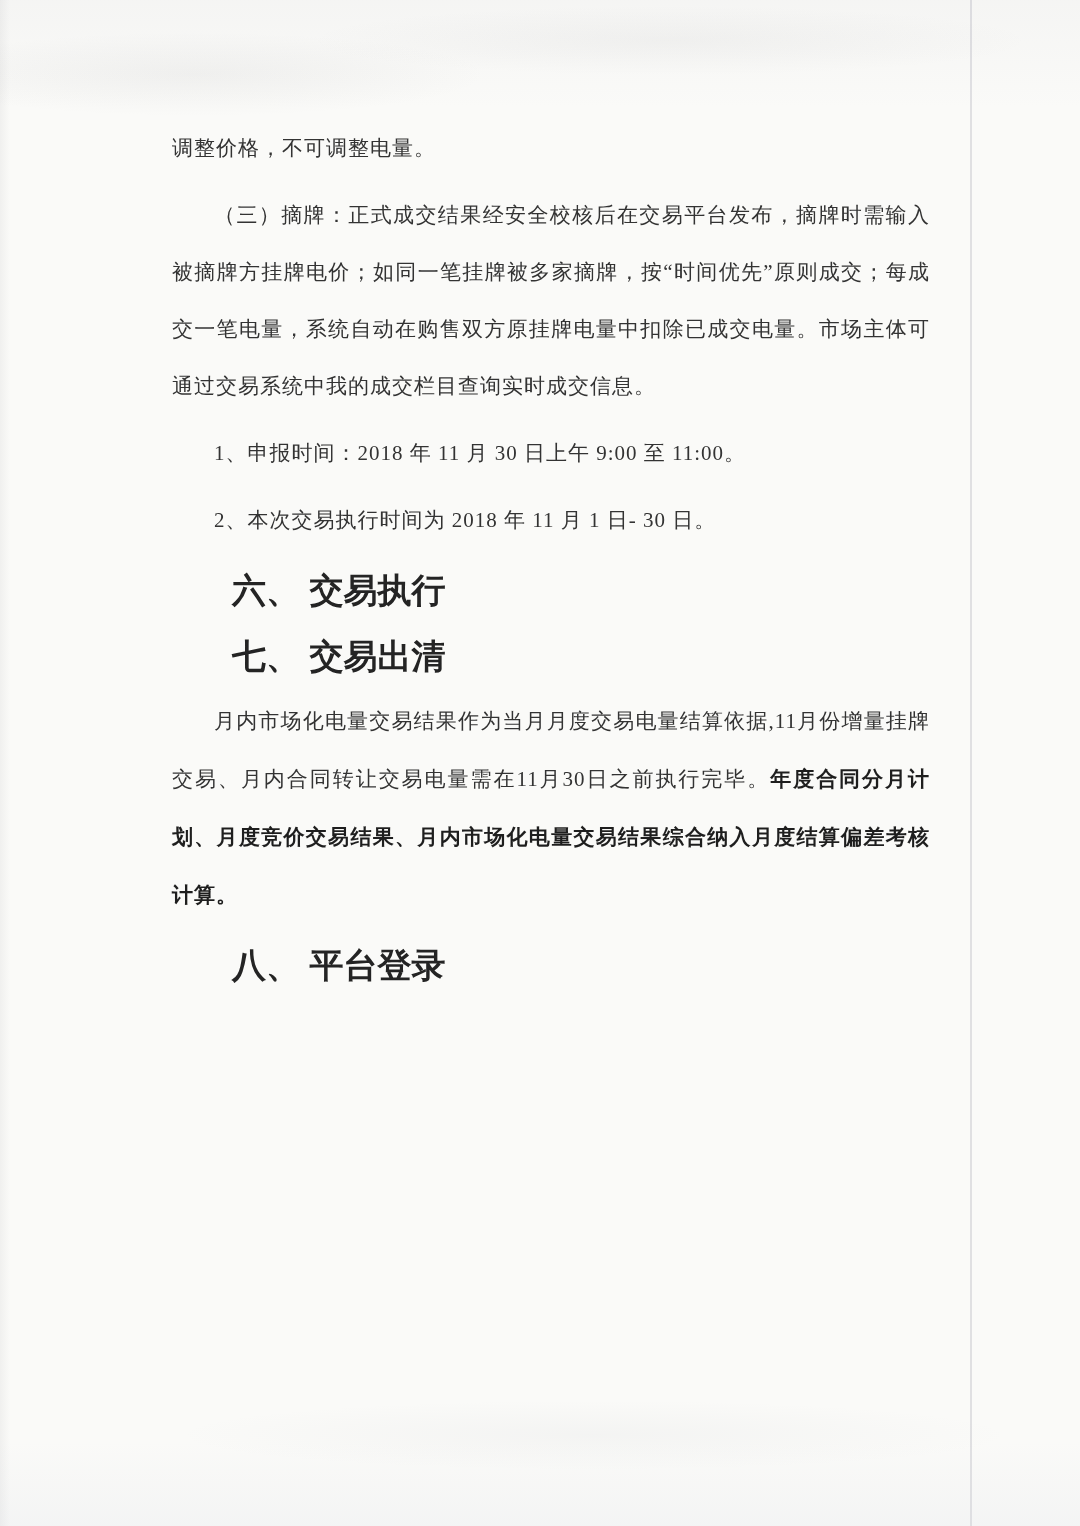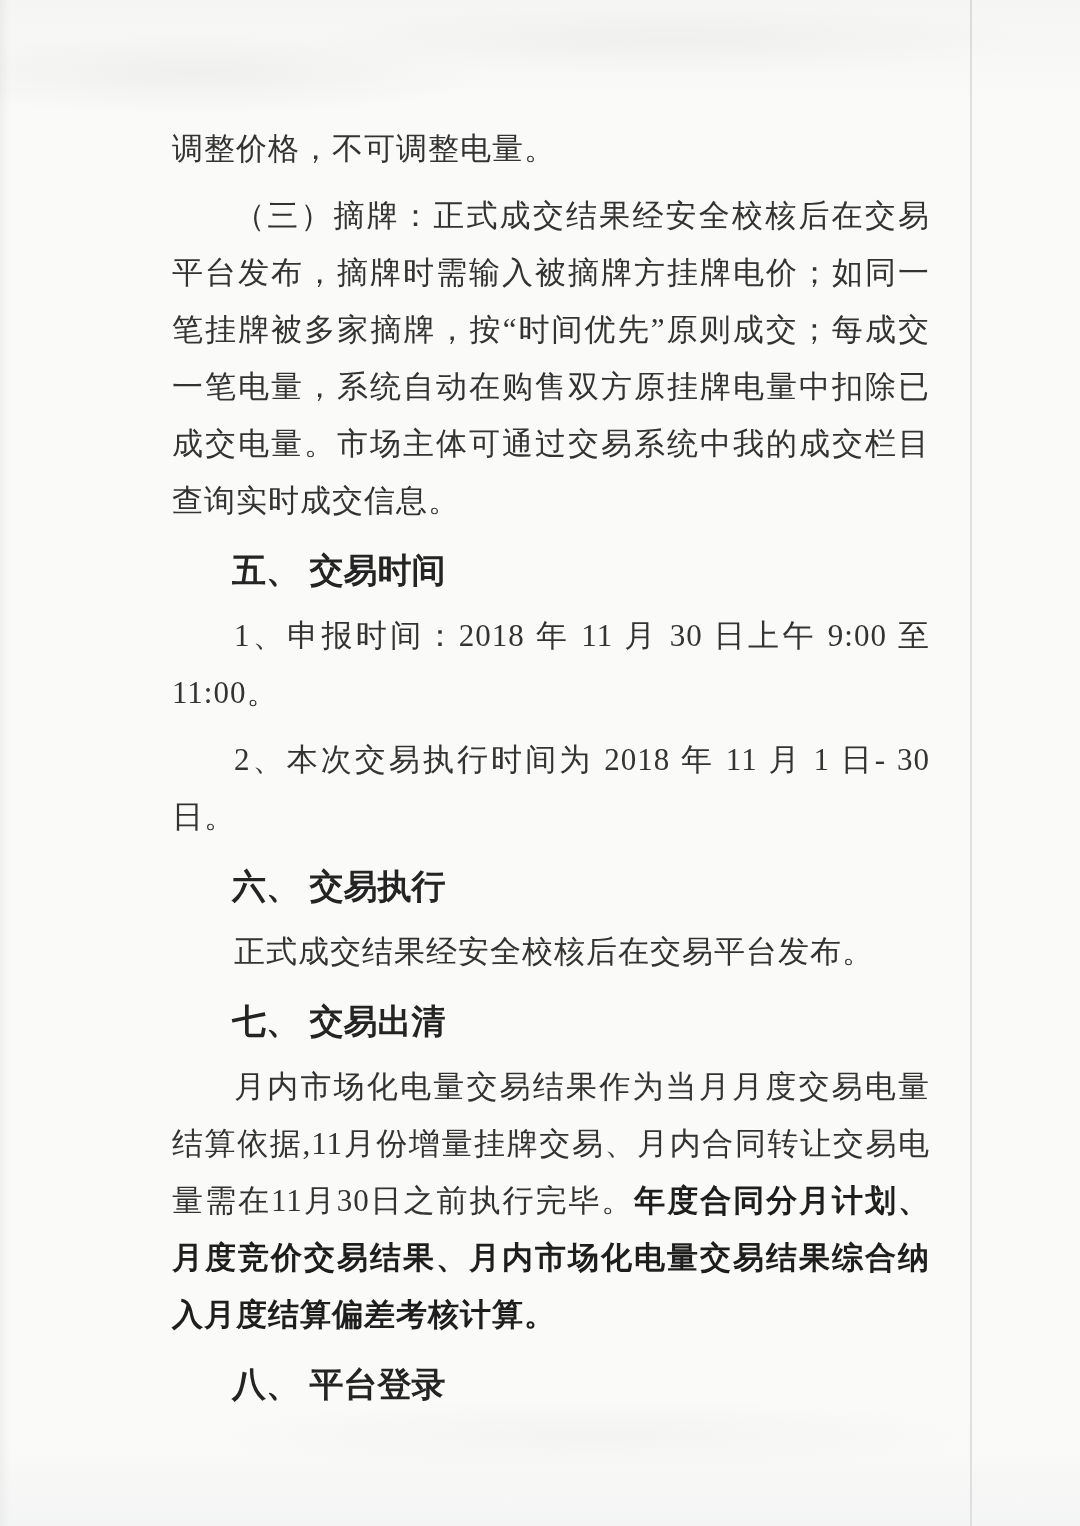--- a/index.html
+++ b/index.html
@@ -53,21 +53,21 @@
     background: linear-gradient(90deg, rgba(150,150,155,0.10), rgba(150,150,155,0));
     pointer-events: none;
   }
   .content {
     position: relative;
     padding: 120px 150px 0 172px;
     box-sizing: border-box;
     width: 100%;
   }
   .body-para {
-    font-size: 31px;
+    font-size: 21px;
     line-height: 57px;
     margin: 0 0 10px 0;
     text-align: justify;
     letter-spacing: 1px;
   }
   .indent {
     text-indent: 2em;
   }
   .section-heading {
     font-family: "Liberation Sans", "DejaVu Sans", sans-serif;
@@ -92,30 +92,28 @@
   <div class="scan-texture-top"></div>
   <div class="scan-vline"></div>
   <div class="scan-left-edge"></div>
 
   <div class="content">
 
     <p class="body-para">调整价格，不可调整电量。</p>
 
     <p class="body-para indent">（三）摘牌：正式成交结果经安全校核后在交易平台发布，摘牌时需输入被摘牌方挂牌电价；如同一笔挂牌被多家摘牌，按“时间优先”原则成交；每成交一笔电量，系统自动在购售双方原挂牌电量中扣除已成交电量。市场主体可通过交易系统中我的成交栏目查询实时成交信息。</p>
 
-    <h2 class="section-heading">五、 交易时间</h2>
 
     <p class="body-para indent">1、申报时间：2018 年 11 月 30 日上午 9:00 至 11:00。</p>
 
     <p class="body-para indent">2、本次交易执行时间为 2018 年 11 月 1 日- 30 日。</p>
 
     <h2 class="section-heading">六、 交易执行</h2>
 
 
-    <p class="body-para indent">正式成交结果经安全校核后在交易平台发布。</p>
 
     <h2 class="section-heading">七、 交易出清</h2>
 
     <p class="body-para indent"><span>月内市场化电量交易结果作为当月月度交易电量结算依据,11月份增量挂牌交易、月内合同转让交易电量需在11月30日之前执行完毕。</span><span class="bold-run">年度合同分月计划、月度竞价交易结果、月内市场化电量交易结果综合纳入月度结算偏差考核计算。</span></p>
 
     <h2 class="section-heading">八、 平台登录</h2>
 
   </div>
 
   <div class="scan-texture-bottom"></div>

